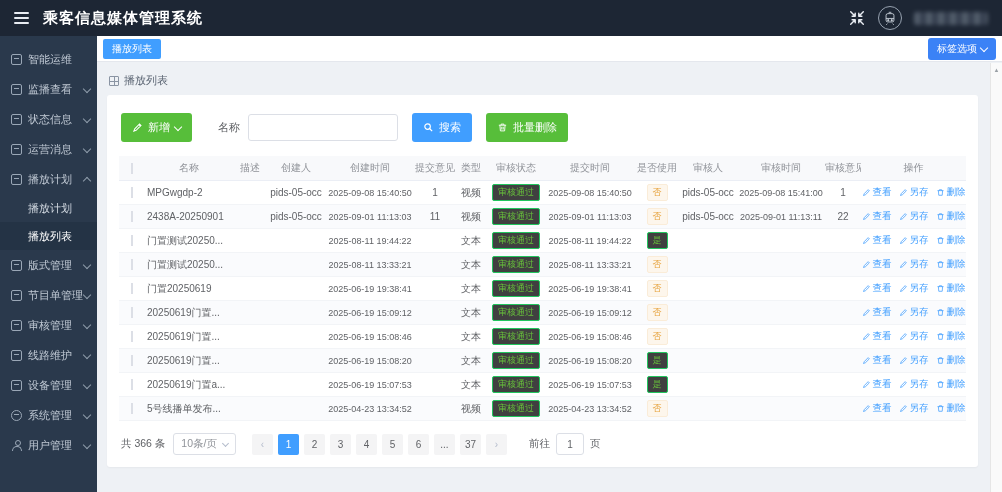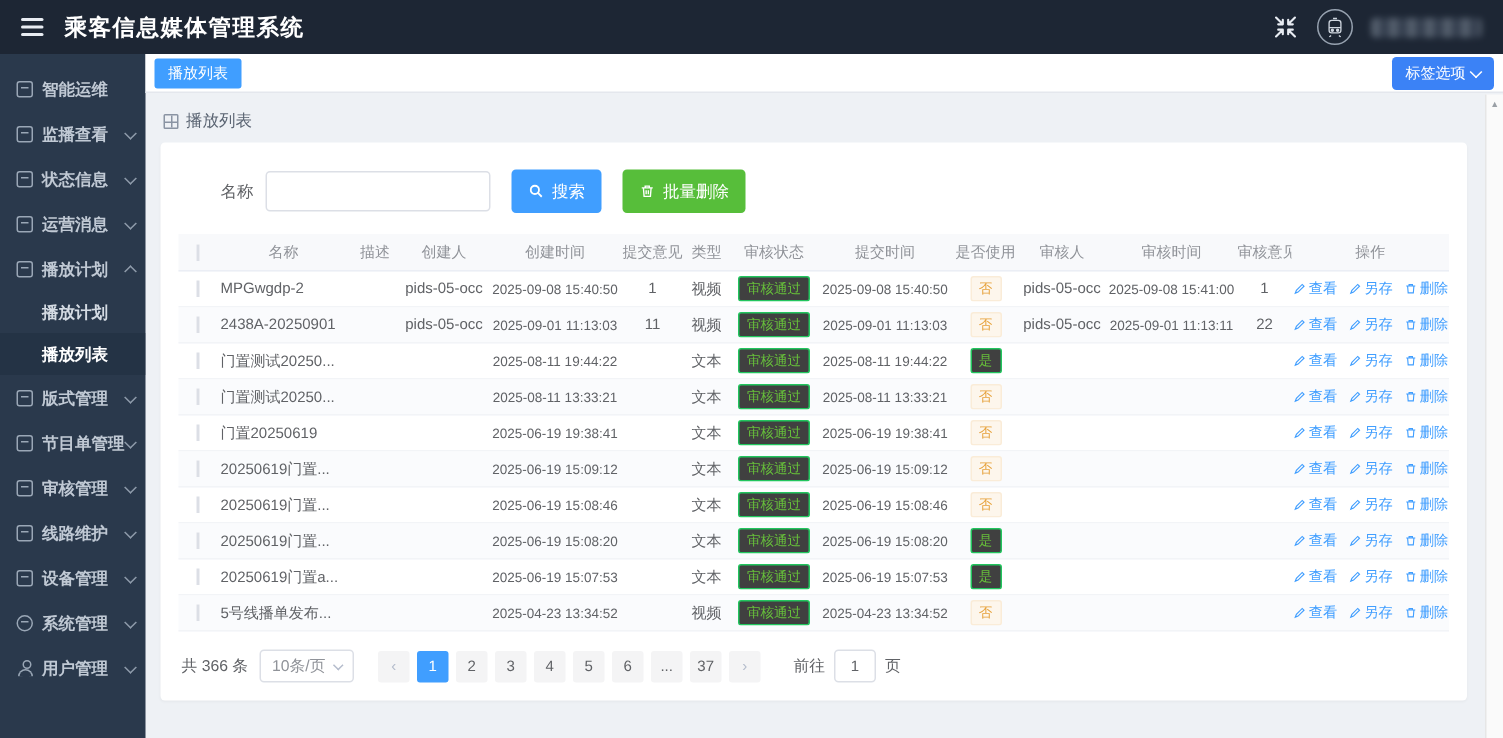--- a/index.html
+++ b/index.html
@@ -13,21 +13,21 @@
   .hamburger span { height:2px; background:#e8ecf2; border-radius:1px; }
   .app-title { color:#ffffff; font-size:15px; font-weight:bold; margin-left:14px; letter-spacing:1px; }
   .top-right { margin-left:auto; display:flex; align-items:center; gap:12px; }
   .compress { width:18px; height:18px; cursor:pointer; }
   .avatar { width:24px; height:24px; border-radius:50%; border:1.5px solid #97a2b0; display:flex; align-items:center; justify-content:center; }
   .user-blur { width:74px; height:13px; border-radius:3px; filter:blur(2px);
     background:repeating-linear-gradient(90deg,#5c6775 0 6px,#3a4454 6px 12px); opacity:.85; }
 
   
   .body { flex:1; display:flex; min-height:0; }
-  .sidebar { width:97px; flex:none; background:#2a394c; padding-top:8px; overflow:hidden;font-weight:bold; }
+  .sidebar { width:97px; flex:none; background:#2a394c; padding-top:8px; overflow:hidden; }
   .side-item { height:30px; display:flex; align-items:center; padding:0 7px 0 11px; color:#c0c9d4; cursor:pointer; }
   .side-item .lbl { margin-left:6px; font-size:11px; white-space:nowrap; }
   .side-sub { height:28px; display:flex; align-items:center; padding-left:28px; color:#d4dbe3; cursor:pointer; font-size:11px; }
   .side-sub.active { color:#ffffff; background:#24334五; }
   .side-sub.active { color:#ffffff; background:#243345; }
   .mi { width:11px; height:11px; border:1px solid #9aa7b6; border-radius:2px; position:relative; flex:none; }
   .mi::after { content:""; position:absolute; left:2px; right:2px; top:3px; border-top:1px solid #9aa7b6; }
   .mi.round { border-radius:50%; }
   .mi.person { border:none; }
   .mi.person::before { content:""; position:absolute; left:3.5px; top:0; width:4px; height:4px; border:1px solid #9aa7b6; border-radius:50%; }
@@ -205,20 +205,27 @@
 
       <div class="content">
         <div class="crumb">
           <span class="grid-ic"></span>
           <span>播放列表</span>
         </div>
 
         <div class="card">
 
           <div class="toolbar">
+            <button class="btn btn-green">
+              <svg class="svgi" viewBox="0 0 12 12">
+                  <path d="M2 10 L3 7.5 L8.2 2.2 L9.8 3.8 L4.5 9 Z M7.6 2.8 L9.2 4.4" fill="none" stroke="#fff" stroke-width="1.1"></path>
+                </svg>
+              <span>新增</span>
+              <span class="chev"></span>
+            </button>
             <span class="fld-lbl">名称</span>
             <input class="txt-input" type="text" value="" style="">
             <button class="btn btn-blue">
               <svg class="svgi" viewBox="0 0 12 12">
                   <circle cx="5" cy="5" r="3" fill="none" stroke="#fff" stroke-width="1.3"></circle>
                   <path d="M7.4 7.4 L10 10" stroke="#fff" stroke-width="1.3"></path>
                 </svg>
               <span>搜索</span>
             </button>
             <button class="btn btn-green">

